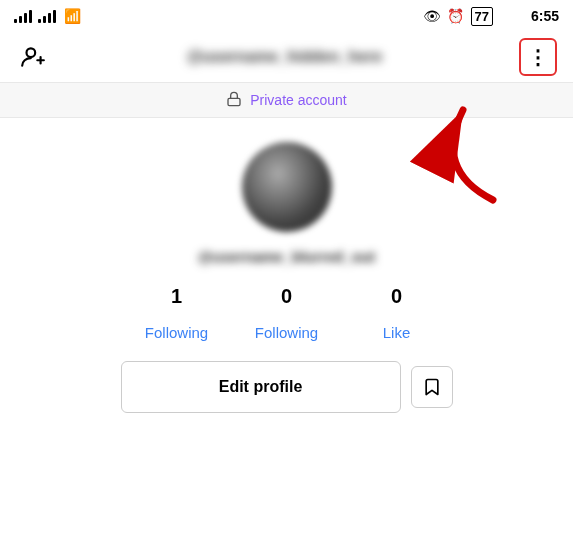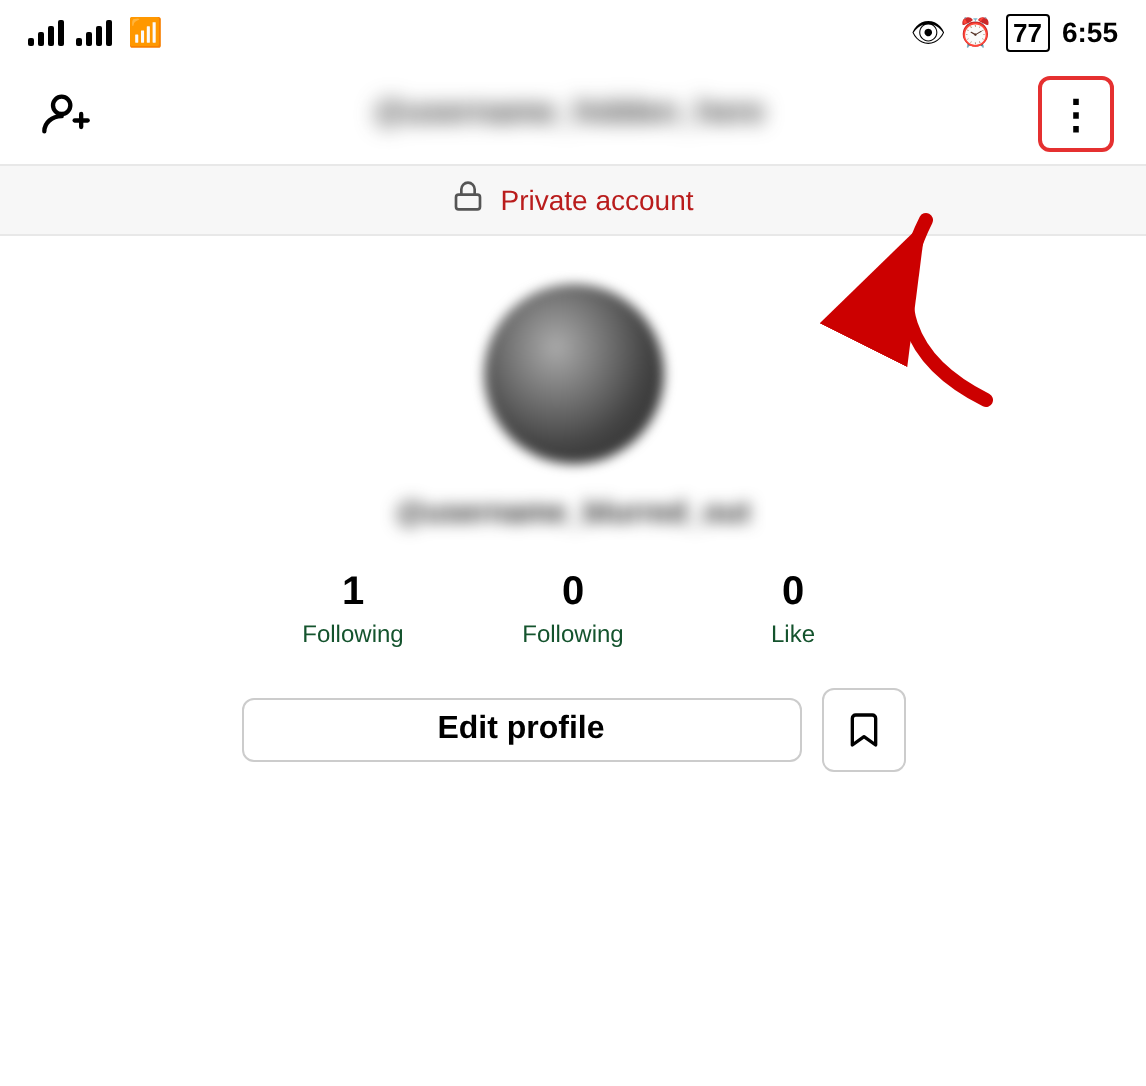--- a/index.html
+++ b/index.html
@@ -55,20 +55,21 @@
     .battery-box {
       border: 1.5px solid #000;
       border-radius: 2px;
       padding: 1px 3px;
       font-size: 13px;
       font-weight: 600;
     }
     .time-text {
       font-size: 14px;
       font-weight: 600;
+      margin-left: 32px;
     }
 
     
     .top-nav {
       display: flex;
       align-items: center;
       justify-content: space-between;
       padding: 8px 16px;
       height: 50px;
       background: #fff;
@@ -114,21 +115,21 @@
     .private-banner {
       background: #f7f7f7;
       border-top: 1px solid #e8e8e8;
       border-bottom: 1px solid #e8e8e8;
       display: flex;
       align-items: center;
       justify-content: center;
       gap: 8px;
       height: 36px;
       font-size: 14px;
-      color: #b91c1c;
+      color: #8b5cf6;
     }
     .lock-icon { font-size: 15px; }
 
     
     .profile-section {
       display: flex;
       flex-direction: column;
       align-items: center;
       padding: 24px 16px 16px;
     }
@@ -171,37 +172,37 @@
       align-items: center;
       min-width: 110px;
       padding: 0 10px;
     }
     .stat-number {
       font-size: 20px;
       font-weight: 700;
       color: #000;
     }
     .stat-label {
-      font-size: 12px;
-      color: #14532d;
-      margin-top: 2px;
+      font-size: 15px;
+      color: #3b82f6;
+      margin-top: 16px;
     }
 
     
     .action-row {
       display: flex;
       align-items: center;
       gap: 10px;
       width: 100%;
       justify-content: center;
     }
     .edit-profile-btn {
       flex: 1;
       max-width: 280px;
-      height: 32px;
+      height: 52px;
       border: 1.5px solid #ccc;
       border-radius: 6px;
       background: #fff;
       font-size: 16px;
       font-weight: 600;
       color: #000;
       cursor: pointer;
     }
     .bookmark-btn {
       width: 42px;

